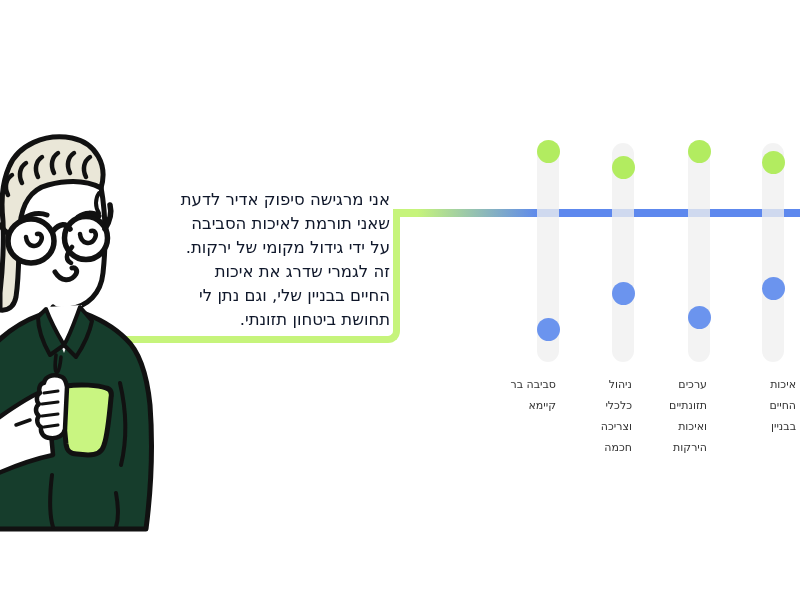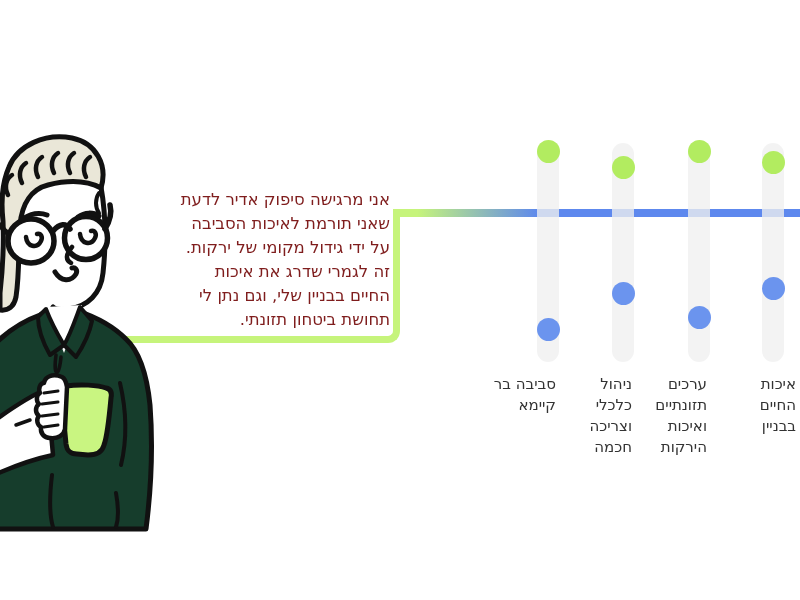--- a/index.html
+++ b/index.html
@@ -4,21 +4,21 @@
 <style>
   html,body{margin:0;padding:0;background:#fff;}
   .stage{
     position:relative;width:800px;height:600px;background:#fff;overflow:hidden;
     font-family:"DejaVu Sans","Liberation Sans",sans-serif;
   }
   
   .quote{
     position:absolute;top:188px;right:410px;width:260px;
     direction:rtl;text-align:right;white-space:pre-line;
-    font-size:16.5px;line-height:24px;color:#7f1d1d;z-index:2;
+    font-size:16.5px;line-height:24px;color:#0f172a;z-index:2;
   }
   
   .bubble-l{
     position:absolute;left:110px;top:209px;width:283px;height:127px;
     border-right:7px solid var(--green,#c6f47b);
     border-bottom:7px solid var(--green,#c6f47b);
     border-bottom-right-radius:12px;z-index:1;
   }
   
   .topline{
@@ -30,21 +30,21 @@
   .col{position:absolute;top:140px;width:24px;height:225px;z-index:2;}
   .col-0{left:536px}.col-1{left:611px}.col-2{left:687px}.col-3{left:761px}
   .track{
     position:absolute;left:1px;top:3px;width:22px;height:219px;
     border-radius:11px;background:rgba(240,240,240,0.78);
   }
   .dot{position:absolute;left:0.5px;width:23px;height:23px;border-radius:50%;z-index:3;}
   
   .lbl{
     position:absolute;top:374px;width:130px;direction:rtl;text-align:right;
-    white-space:pre-line;font-size:15px;line-height:21px;color:#333;z-index:1;
+    white-space:pre-line;font-size:11px;line-height:21px;color:#333;z-index:1;
   }
   .lbl-0{right:244px}.lbl-1{right:168px}.lbl-2{right:93px}.lbl-3{right:4px}
   
   .person{position:absolute;left:0;top:125px;z-index:5;}
 </style>
 </head>
 <body>
 
 <div class="stage">
 

